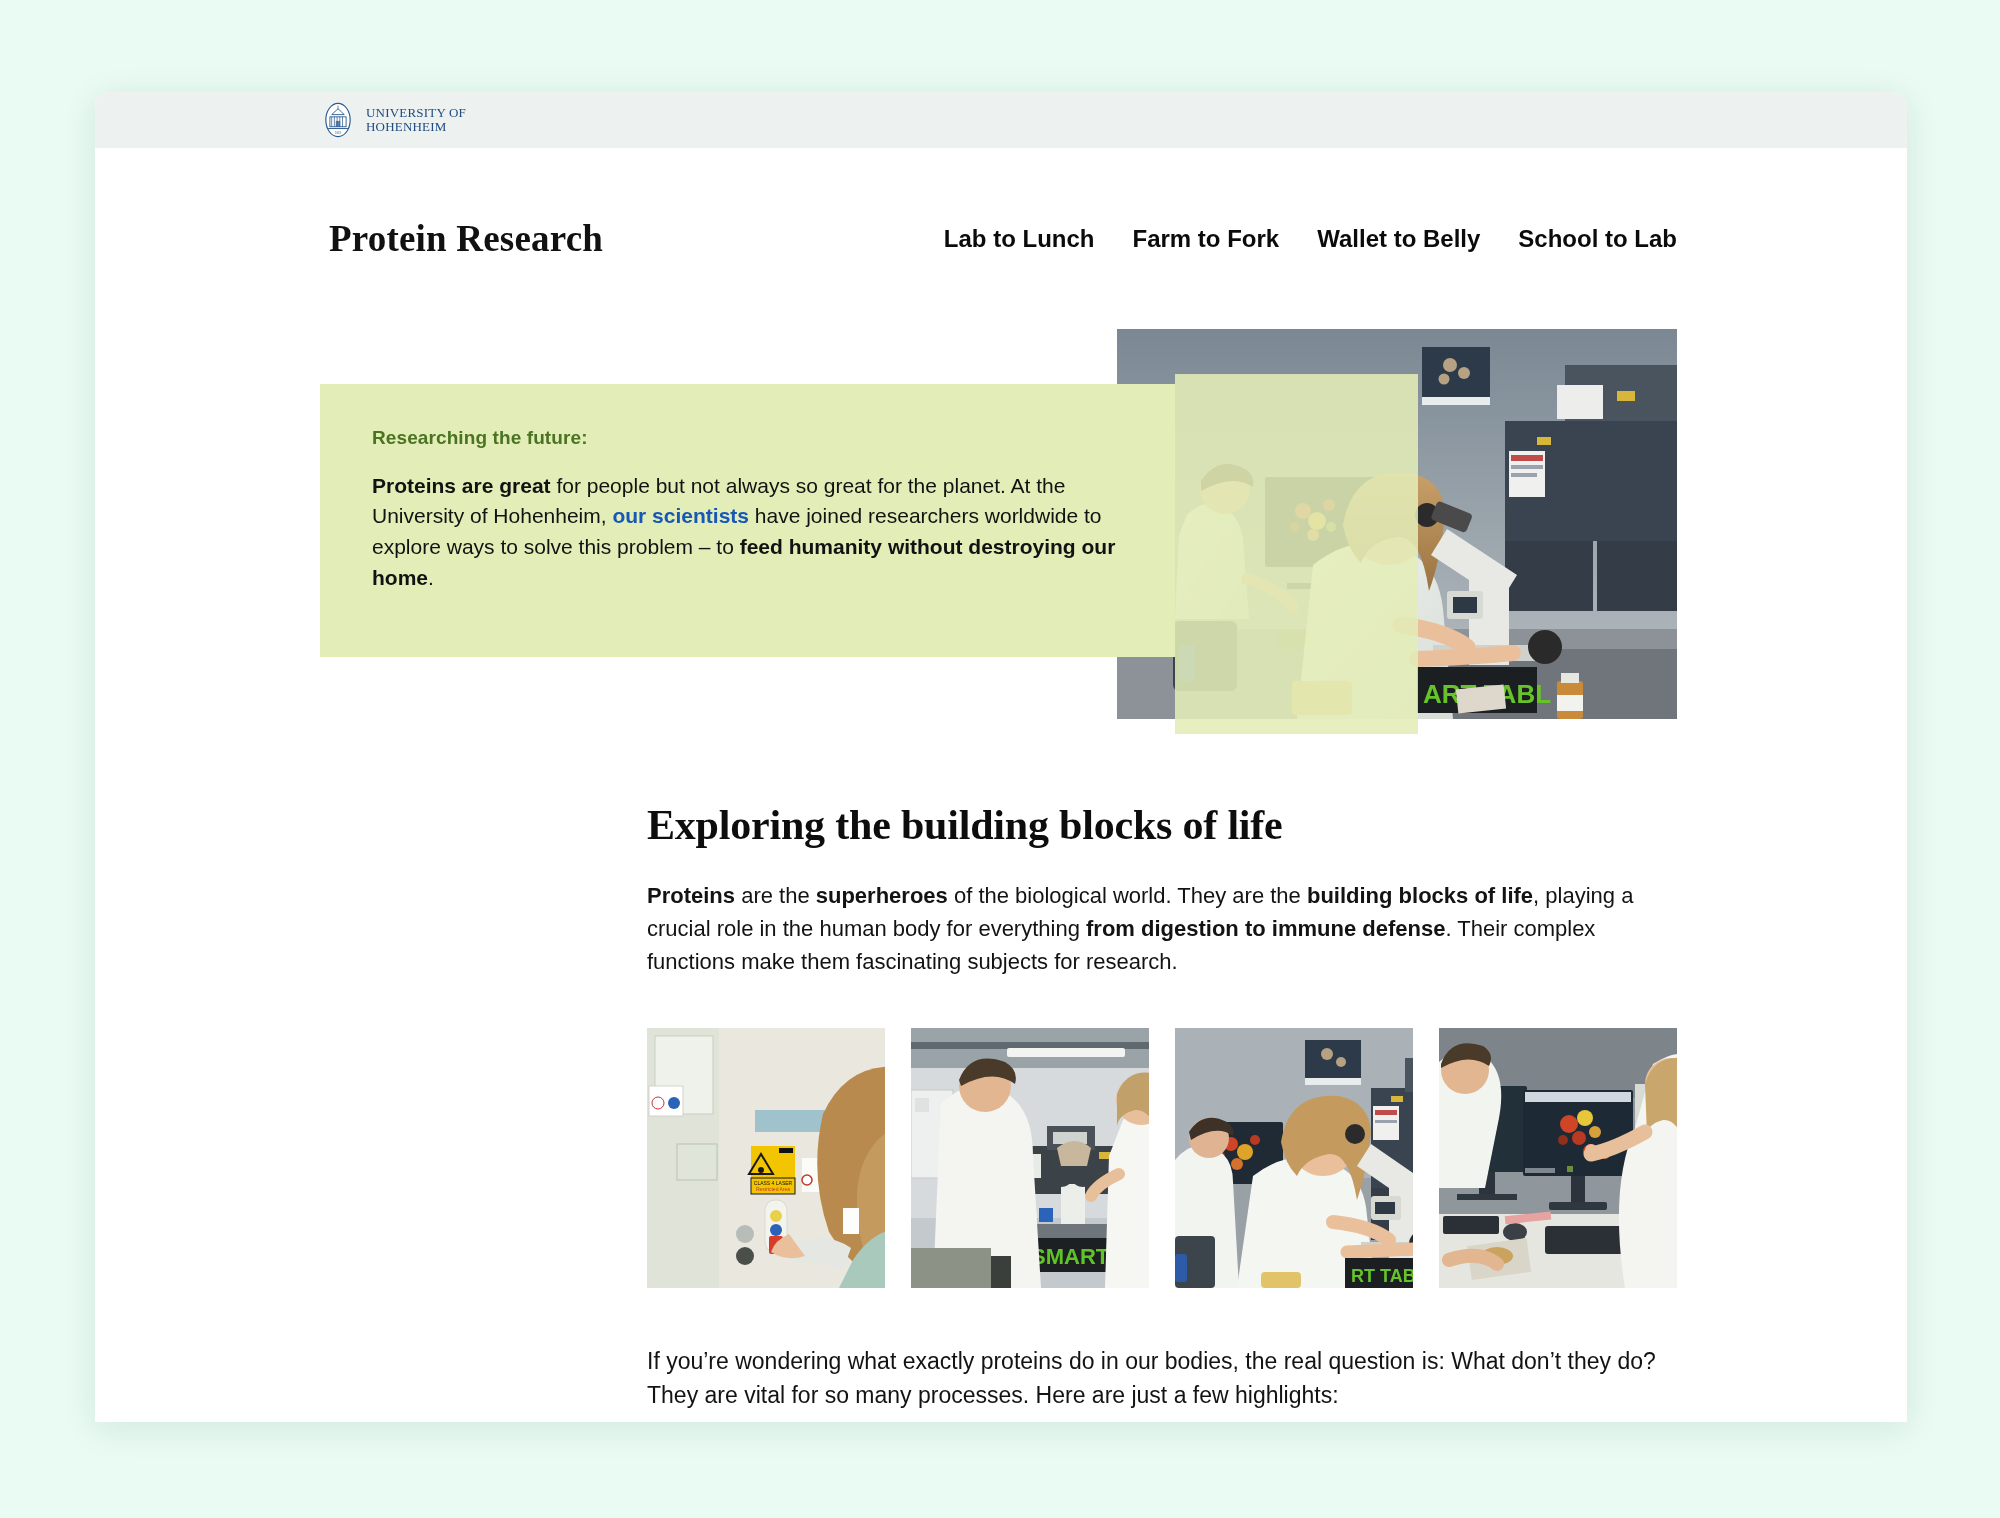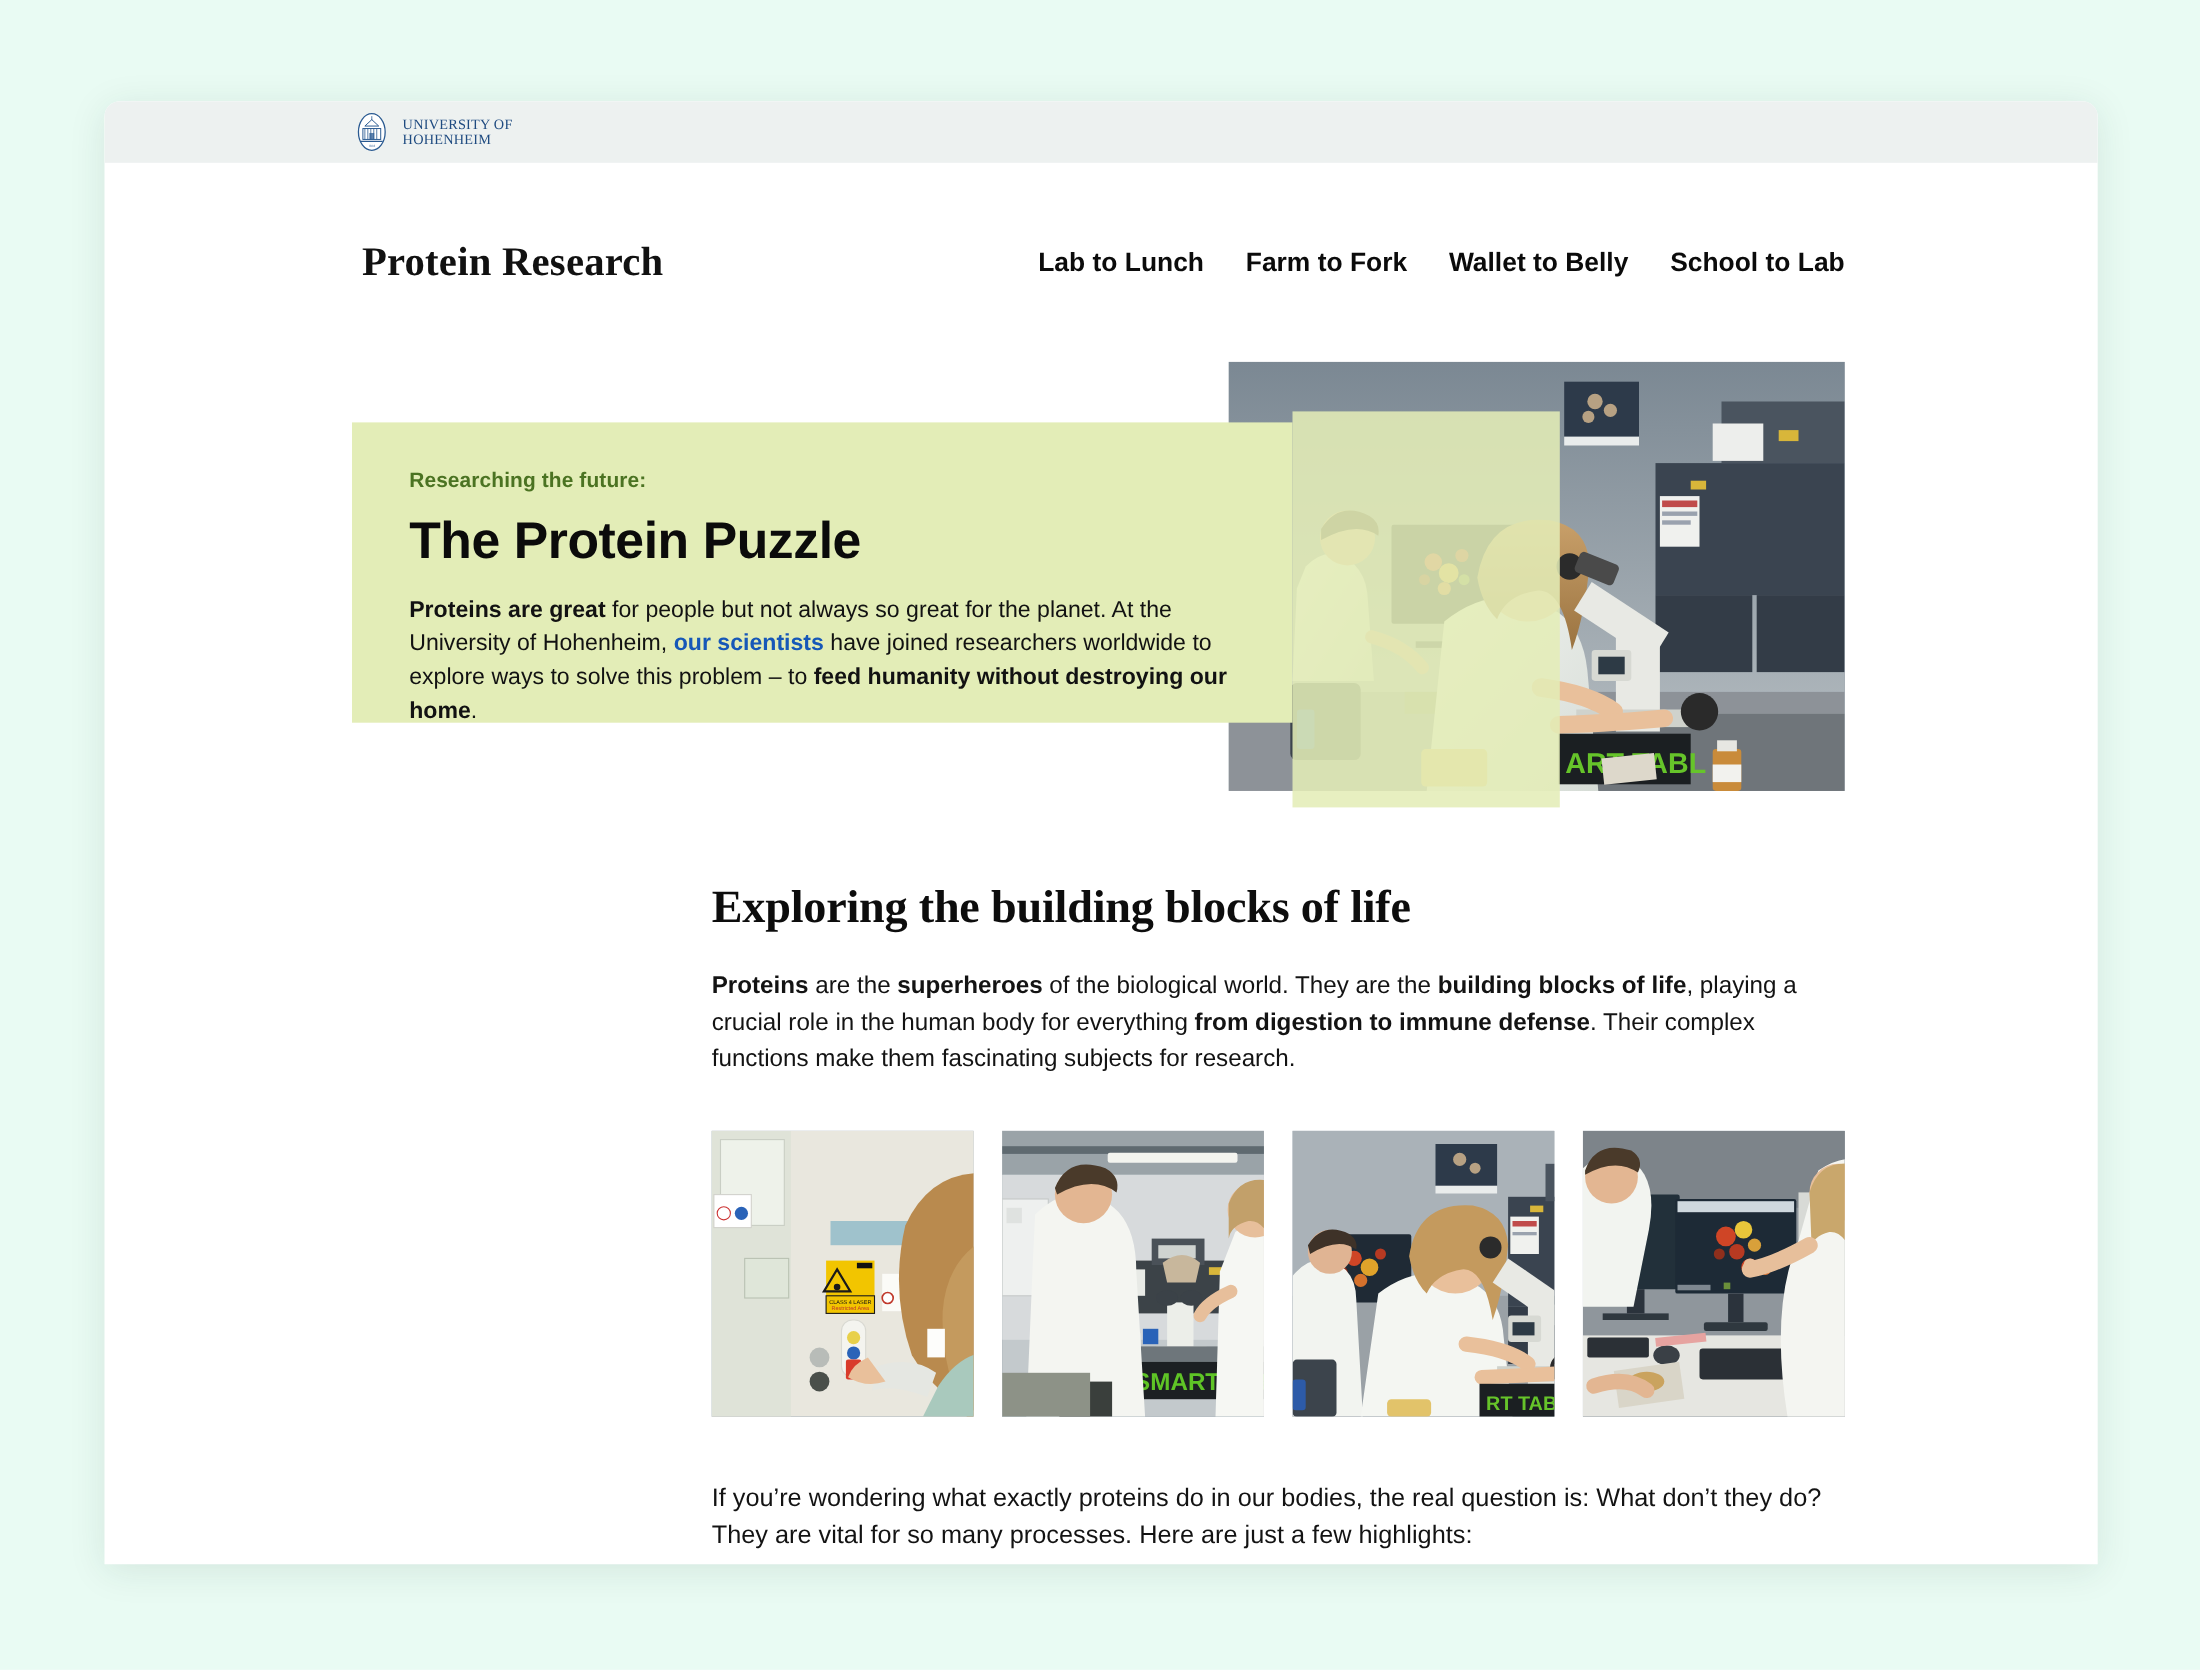--- a/index.html
+++ b/index.html
@@ -265,21 +265,20 @@
         <rect x="440" y="352" width="26" height="38" rx="3" fill="#c98b3a"></rect>
         <rect x="440" y="366" width="26" height="16" fill="#f2f2ee"></rect>
         <rect x="444" y="344" width="18" height="10" fill="#e7e7e2"></rect>
         <rect x="340" y="358" width="48" height="24" fill="#ddd8cb" transform="rotate(-6 364 370)"></rect>
         <rect x="175" y="352" width="60" height="34" rx="4" fill="#e2c36a"></rect>
       </svg>
     </div>
 
     <div class="hero-box">
       <div class="eyebrow">Researching the future:</div>
-      <div class="hero-title">The Protein Puzzle</div>
       <p class="hero-body"><b>Proteins are great</b><span> for people but not always so great for the planet. At the University of Hohenheim, </span><a>our scientists</a><span> have joined researchers worldwide to explore ways to solve this problem – to </span><b>feed humanity without destroying our home</b><span>.</span></p>
     </div>
     <div class="hero-box-overlap"></div>
   </div>
 
   <div class="article">
     <div class="sec-title">Exploring the building blocks of life</div>
     <p class="sec-body"><b>Proteins</b><span> are the </span><b>superheroes</b><span> of the biological world. They are the </span><b>building blocks of life</b><span>, playing a crucial role in the human body for everything </span><b>from digestion to immune defense</b><span>. Their complex functions make them fascinating subjects for research.</span></p>
 
     <div class="thumb-row">

